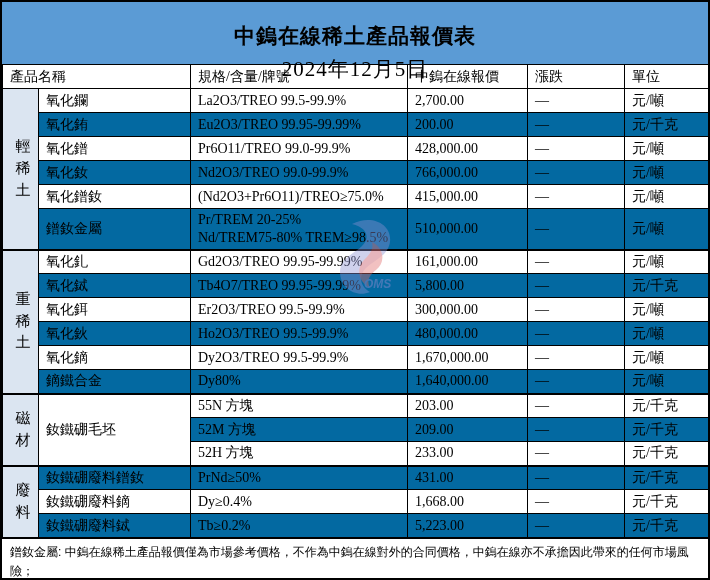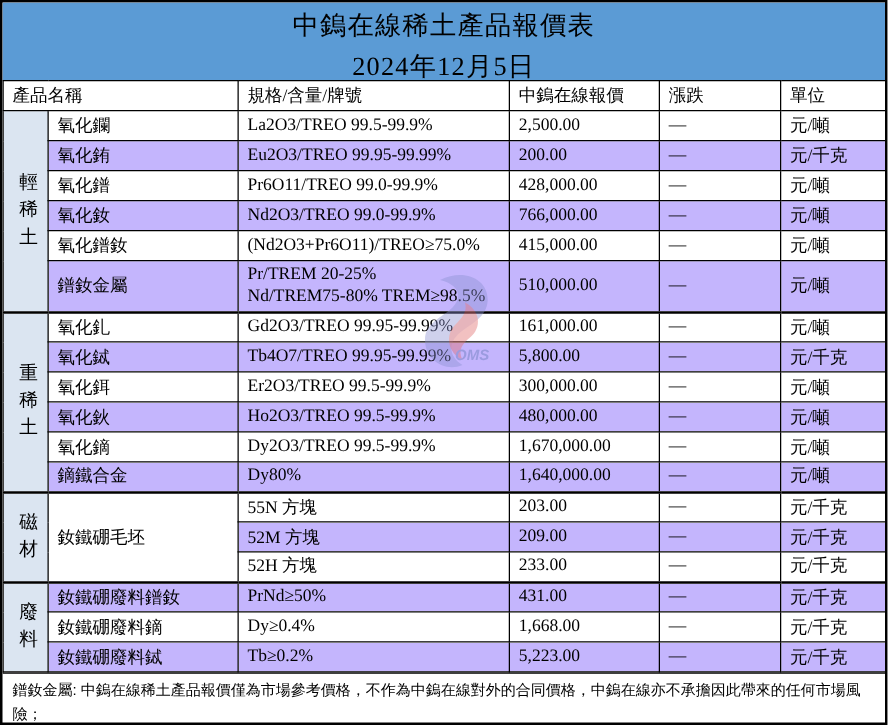--- a/index.html
+++ b/index.html
@@ -2,33 +2,33 @@
 <html><head>
 <meta charset="utf-8">
 <style>
   html,body { margin:0; padding:0; background:#888; }
   .sheet {
     width:710px; height:580px; box-sizing:border-box;
     border:2px solid #000; background:#fff; position:relative; overflow:hidden;
     font-family:"Liberation Serif","DejaVu Serif",serif; color:#000;
   }
   .title-block { background:#5b9bd5; height:62px; text-align:center; box-sizing:border-box; }
-  .title { font-size:21px; font-weight:normal; padding-top:4px; letter-spacing:1px; }
+  .title { font-size:21px; font-weight:bold; padding-top:20px; letter-spacing:1px; }
   .date  { font-size:21px; margin-top:5px; letter-spacing:1px; }
 
   table.price { border-collapse:collapse; table-layout:fixed; width:706px; }
   table.price td, table.price th {
     border:1px solid #000; font-size:14px; font-weight:normal;
     text-align:left; vertical-align:middle; padding:0 0 0 7px;
     overflow:hidden; white-space:nowrap;
   }
   tr.hrow { height:24px; }
   tr.r    { height:24px; }
   tr.dbl  { height:41px; }
-  tr.alt td { background:#c4b5fd; }
+  tr.alt td { background:#0369a1; }
   td.group { background:#dbe5f1 !important; text-align:center; padding:0; }
   .group-inner { width:1.15em; margin:0 auto; line-height:1.45; white-space:normal; font-size:15px; }
   tr.sec td { border-top:2px solid #000; }
   td.spec2 { line-height:1.35; padding-top:2px; padding-bottom:2px; }
   td.spec2 div { height:18px; }
 
   .footer {
     font-family:"Liberation Sans","DejaVu Sans",sans-serif;
     font-size:12px; line-height:1.6; padding:4px 8px 0 8px;
     border-top:1px solid #000; width:694px;
@@ -70,21 +70,21 @@
       <th>漲跌</th>
       <th>單位</th>
     </tr>
 
     <tr class="r">
       <td class="group" rowspan="6">
             <div class="group-inner">輕稀土</div>
           </td>
       <td>氧化鑭</td>
       <td>La2O3/TREO 99.5-99.9%</td>
-      <td>2,500.00</td>
+      <td>2,700.00</td>
       <td>—</td>
       <td>元/噸</td>
     </tr>
     <tr class="r alt">
       <td>氧化銪</td>
       <td>Eu2O3/TREO 99.95-99.99%</td>
       <td>200.00</td>
       <td>—</td>
       <td>元/千克</td>
     </tr>

